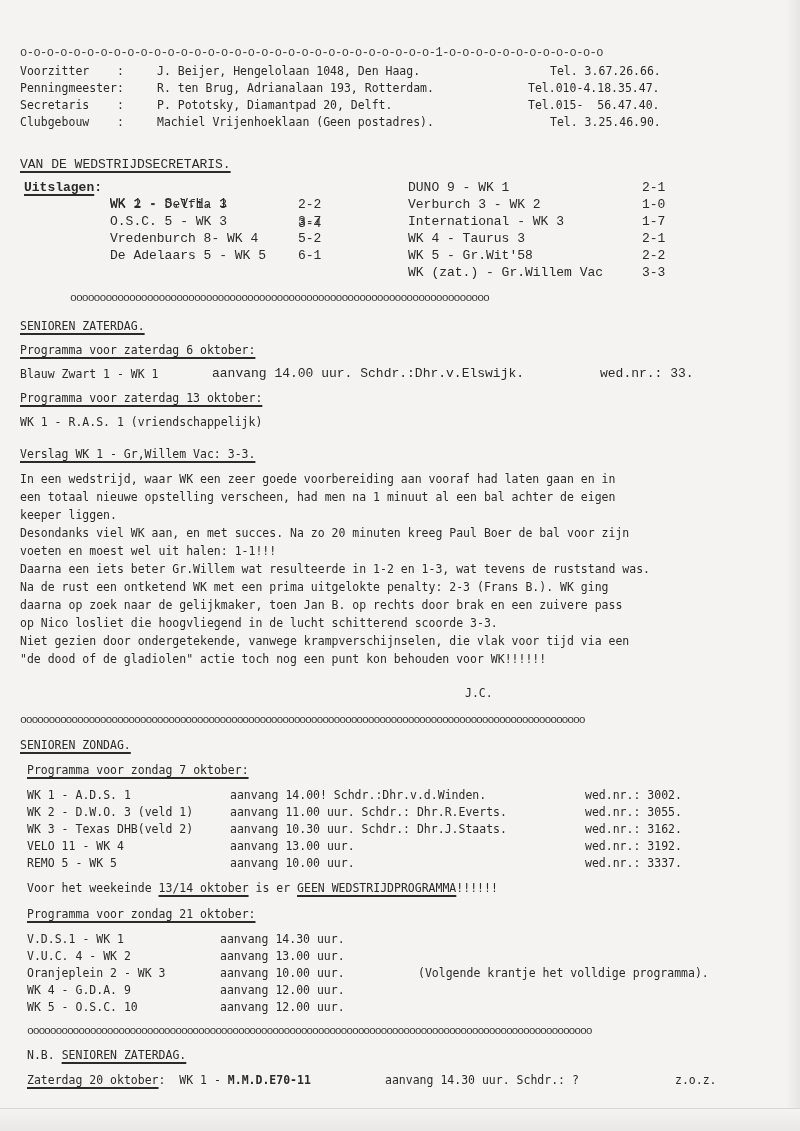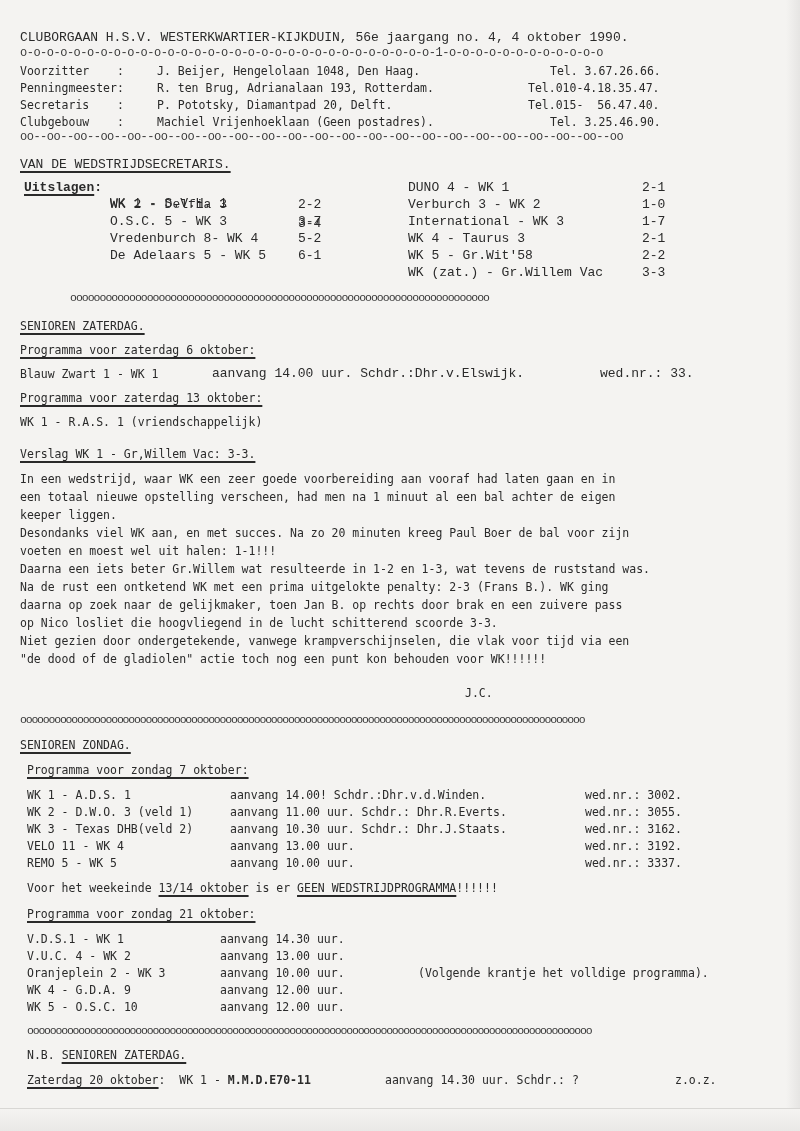--- a/index.html
+++ b/index.html
@@ -18,61 +18,59 @@
   .bold { font-weight: bold; }
   .col { position: absolute; white-space: pre; font-size: 13px; line-height: 15px; }
   .shadow { position:absolute; right:0; top:0; width:14px; height:1131px; background: linear-gradient(to right, rgba(0,0,0,0), rgba(0,0,0,0.06)); }
   .bottom-edge { position:absolute; left:0; bottom:0; width:800px; height:22px; background: linear-gradient(#f4f3f1, #e9e8e6); border-top: 1px solid #d8d7d4; }
 </style>
 </head>
 <body>
 
 <div class="page">
 
-  <div class="ln" style="left:20px;top:30px;">CLUBORGAAN H.S.V. WESTERKWARTIER-KIJKDUIN, 56e jaargang no. 4, 4 oktober 1990.</div>
   <div class="ln sep" style="left:20px;top:46px;">o-o-o-o-o-o-o-o-o-o-o-o-o-o-o-o-o-o-o-o-o-o-o-o-o-o-o-o-o-o-o-1-o-o-o-o-o-o-o-o-o-o-o-o</div>
 
   <div>
     <div class="ln cond" style="left:20px;top:63px;">Voorzitter    :</div>
     <div class="ln cond" style="left:157px;top:63px;">J. Beijer, Hengelolaan 1048, Den Haag.</div>
     <div class="ln cond" style="left:550px;top:63px;">Tel. 3.67.26.66.</div>
 
     <div class="ln cond" style="left:20px;top:80px;">Penningmeester:</div>
     <div class="ln cond" style="left:157px;top:80px;">R. ten Brug, Adrianalaan 193, Rotterdam.</div>
     <div class="ln cond" style="left:528px;top:80px;">Tel.010-4.18.35.47.</div>
 
     <div class="ln cond" style="left:20px;top:97px;">Secretaris    :</div>
     <div class="ln cond" style="left:157px;top:97px;">P. Pototsky, Diamantpad 20, Delft.</div>
     <div class="ln cond" style="left:528px;top:97px;">Tel.015-  56.47.40.</div>
 
     <div class="ln cond" style="left:20px;top:114px;">Clubgebouw    :</div>
     <div class="ln cond" style="left:157px;top:114px;">Machiel Vrijenhoeklaan (Geen postadres).</div>
     <div class="ln cond" style="left:550px;top:114px;">Tel. 3.25.46.90.</div>
   </div>
-  <div class="ln sep" style="left:20px;top:130px;">oo--oo--oo--oo--oo--oo--oo--oo--oo--oo--oo--oo--oo--oo--oo--oo--oo--oo--oo--oo--oo--oo--oo</div>
 
   <div class="ln ul" style="left:20px;top:157px;">VAN DE WEDSTRIJDSECRETARIS.</div>
 
   <div class="ln" style="left:24px;top:180px;font-weight:bold;"><span class="ul">Uitslagen</span>:</div>
 
   <div>
     <div class="col" style="left:110px;top:180px;margin-top:16px;">WK 1 - S.V.H. 1</div>
     <div class="col" style="left:298px;top:180px;margin-top:36px;">3-4</div>
     <div class="col" style="left:110px;top:197px;">WK 2 - Delfia 3</div>
     <div class="col" style="left:298px;top:197px;">2-2</div>
     <div class="col" style="left:110px;top:214px;">O.S.C. 5 - WK 3</div>
     <div class="col" style="left:298px;top:214px;">3-7</div>
     <div class="col" style="left:110px;top:231px;">Vredenburch 8- WK 4</div>
     <div class="col" style="left:298px;top:231px;">5-2</div>
     <div class="col" style="left:110px;top:248px;">De Adelaars 5 - WK 5</div>
     <div class="col" style="left:298px;top:248px;">6-1</div>
   </div>
 
   <div>
-    <div class="col" style="left:408px;top:180px;">DUNO 4 - WK 1</div>
+    <div class="col" style="left:408px;top:180px;">DUNO 9 - WK 1</div>
     <div class="col" style="left:642px;top:180px;">2-1</div>
     <div class="col" style="left:408px;top:197px;">Verburch 3 - WK 2</div>
     <div class="col" style="left:642px;top:197px;">1-0</div>
     <div class="col" style="left:408px;top:214px;">International - WK 3</div>
     <div class="col" style="left:642px;top:214px;">1-7</div>
     <div class="col" style="left:408px;top:231px;">WK 4 - Taurus 3</div>
     <div class="col" style="left:642px;top:231px;">2-1</div>
     <div class="col" style="left:408px;top:248px;">WK 5 - Gr.Wit'58</div>
     <div class="col" style="left:642px;top:248px;">2-2</div>
     <div class="col" style="left:408px;top:265px;">WK (zat.) - Gr.Willem Vac</div>

